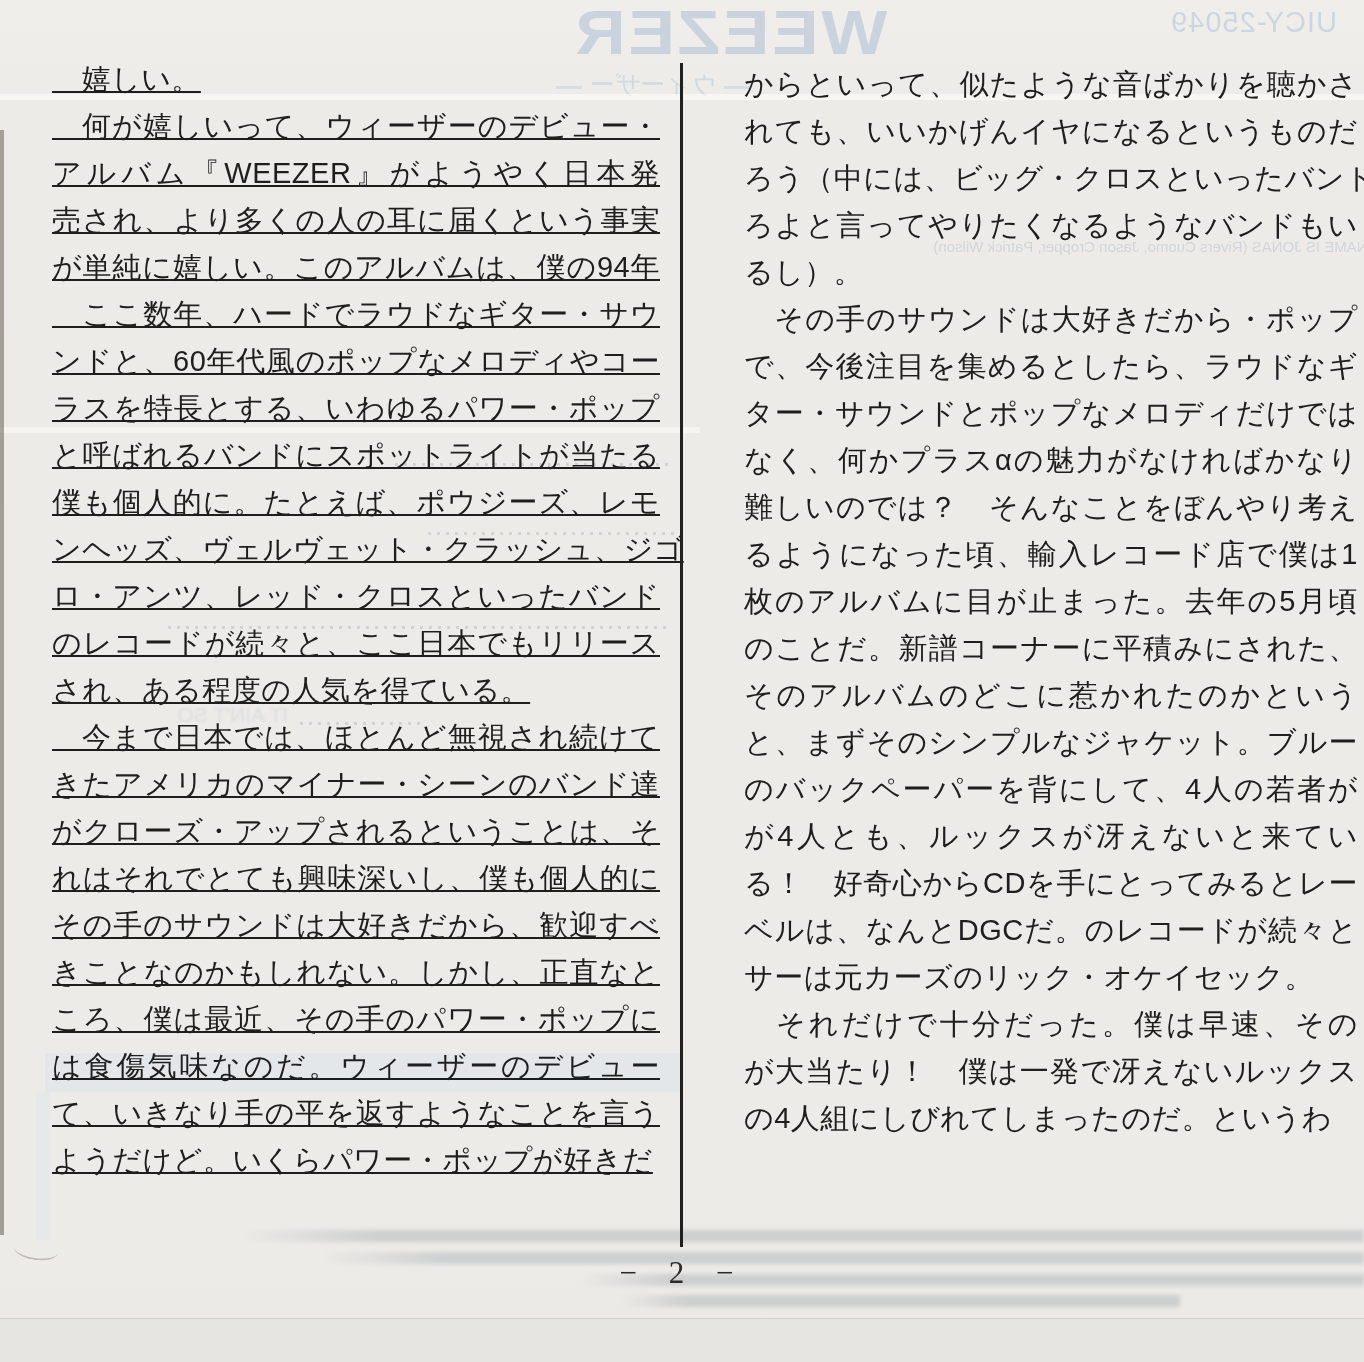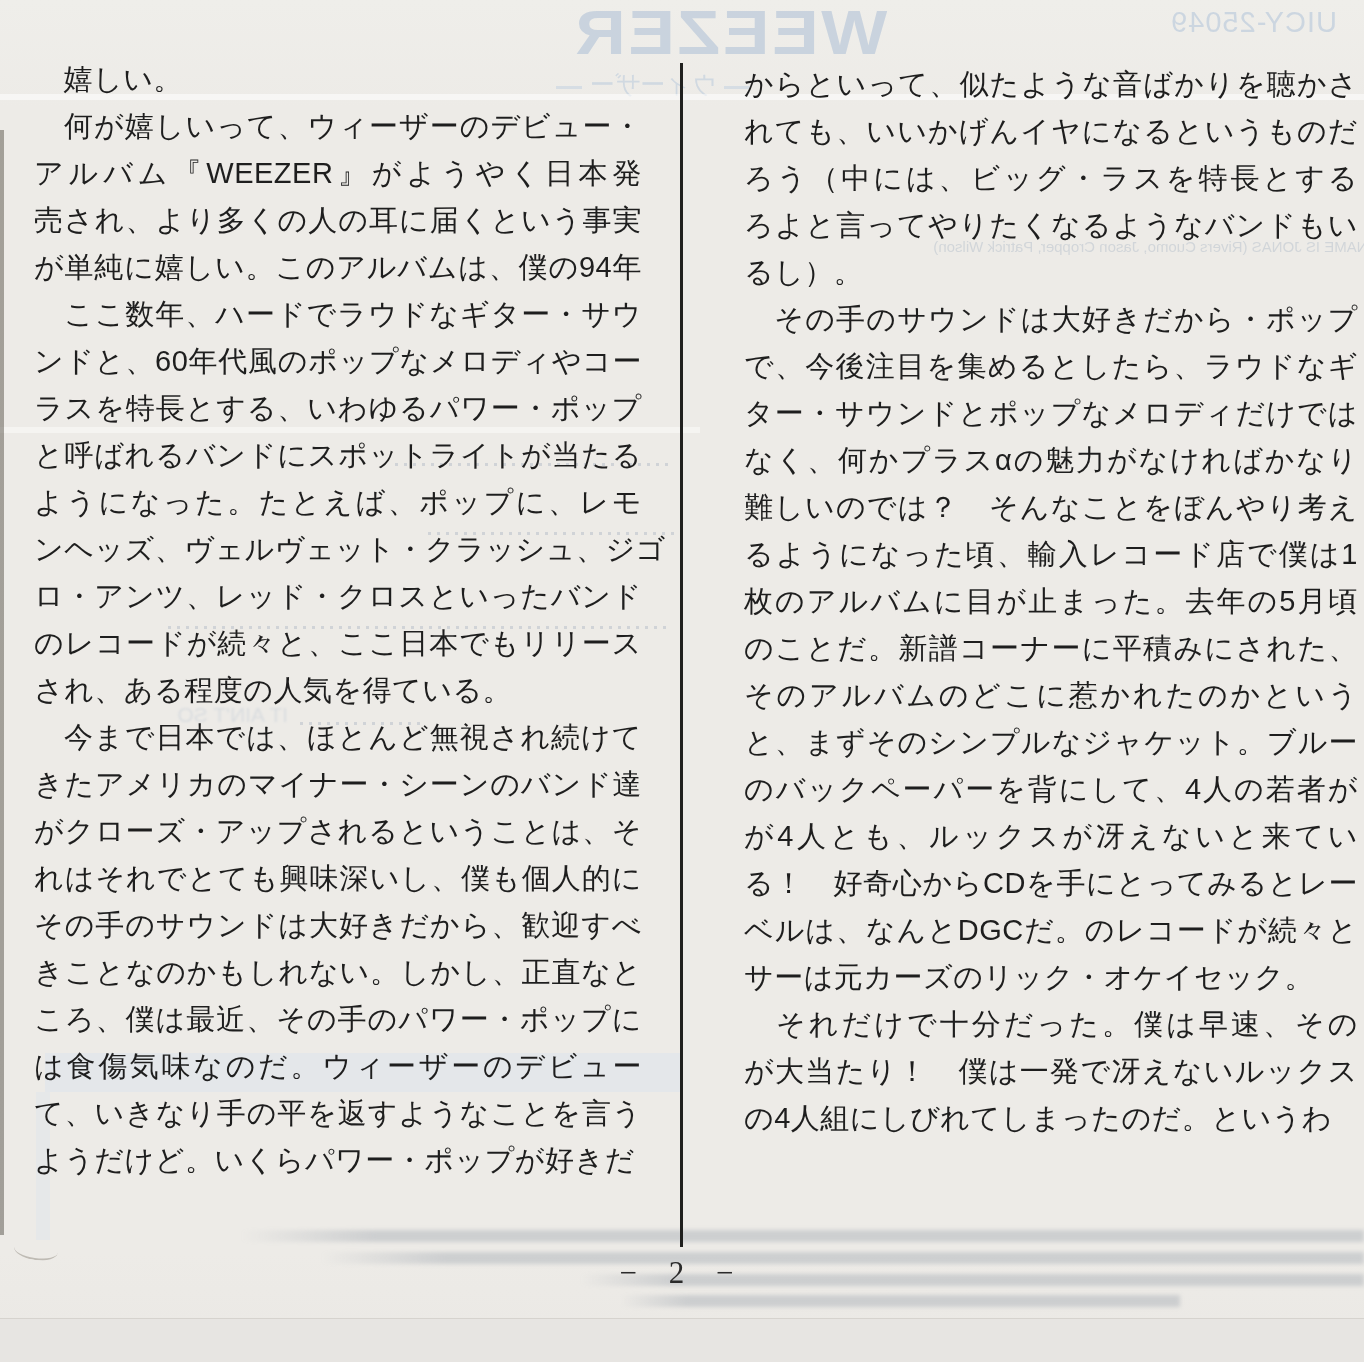--- a/index.html
+++ b/index.html
@@ -15,21 +15,21 @@
   }
   .page-scan{position:absolute;inset:0;
     background:linear-gradient(180deg,#efeeea 0%,var(--paper) 8%,var(--paper) 92%,#eae8e4 100%);}
   
   .col{position:absolute;color:var(--ink);font-size:29px;line-height:47px;}
   .col .text-line{
     white-space:nowrap;text-align:justify;text-align-last:justify;
     width:100%;overflow:visible;letter-spacing:0.5px;
   }
   .col .text-line.para-end{text-align-last:left;}
-  .col-left{left:34px;top:56px;width:608px;}
+  .col-left{left:52px;top:56px;width:608px;text-decoration:underline;}
   .col-right{left:744px;top:61px;width:614px;}
   
   .divider{position:absolute;left:680px;top:63px;width:3px;height:1184px;background:#20201e;}
   
   .page-number{
     position:absolute;left:560px;top:1255px;width:240px;text-align:center;
     font-family:"Liberation Serif",serif;font-size:31px;color:#2b2b2b;
     letter-spacing:7px;word-spacing:10px;z-index:5;
   }
   
@@ -97,21 +97,21 @@
   <div class="col col-left">
       <div class="text-line para-end">　嬉しい。</div>
       <div class="text-line">　何が嬉しいって、ウィーザーのデビュー・</div>
       <div class="text-line">アルバム『WEEZER』がようやく日本発</div>
       <div class="text-line">売され、より多くの人の耳に届くという事実</div>
       <div class="text-line">が単純に嬉しい。このアルバムは、僕の94年</div>
       <div class="text-line">　ここ数年、ハードでラウドなギター・サウ</div>
       <div class="text-line">ンドと、60年代風のポップなメロディやコー</div>
       <div class="text-line">ラスを特長とする、いわゆるパワー・ポップ</div>
       <div class="text-line">と呼ばれるバンドにスポットライトが当たる</div>
-      <div class="text-line">ようになった。たとえば、ポップに、レモ</div>
+      <div class="text-line">僕も個人的に。たとえば、ポウジーズ、レモ</div>
       <div class="text-line">ンヘッズ、ヴェルヴェット・クラッシュ、ジゴ</div>
       <div class="text-line">ロ・アンツ、レッド・クロスといったバンド</div>
       <div class="text-line">のレコードが続々と、ここ日本でもリリース</div>
       <div class="text-line para-end">され、ある程度の人気を得ている。</div>
       <div class="text-line">　今まで日本では、ほとんど無視され続けて</div>
       <div class="text-line">きたアメリカのマイナー・シーンのバンド達</div>
       <div class="text-line">がクローズ・アップされるということは、そ</div>
       <div class="text-line">れはそれでとても興味深いし、僕も個人的に</div>
       <div class="text-line">その手のサウンドは大好きだから、歓迎すべ</div>
       <div class="text-line">きことなのかもしれない。しかし、正直なと</div>
@@ -119,21 +119,21 @@
       <div class="text-line">は食傷気味なのだ。ウィーザーのデビュー</div>
       <div class="text-line">て、いきなり手の平を返すようなことを言う</div>
       <div class="text-line para-end">ようだけど。いくらパワー・ポップが好きだ</div>
     </div>
 
   <div class="divider"></div>
 
   <div class="col col-right">
       <div class="text-line">からといって、似たような音ばかりを聴かさ</div>
       <div class="text-line">れても、いいかげんイヤになるというものだ</div>
-      <div class="text-line">ろう（中には、ビッグ・ラスを特長とする</div>
+      <div class="text-line">ろう（中には、ビッグ・クロスといったバンド</div>
       <div class="text-line">ろよと言ってやりたくなるようなバンドもい</div>
       <div class="text-line para-end">るし）。</div>
       <div class="text-line">　その手のサウンドは大好きだから・ポップ</div>
       <div class="text-line">で、今後注目を集めるとしたら、ラウドなギ</div>
       <div class="text-line">ター・サウンドとポップなメロディだけでは</div>
       <div class="text-line">なく、何かプラスαの魅力がなければかなり</div>
       <div class="text-line">難しいのでは？　そんなことをぼんやり考え</div>
       <div class="text-line">るようになった頃、輸入レコード店で僕は1</div>
       <div class="text-line">枚のアルバムに目が止まった。去年の5月頃</div>
       <div class="text-line">のことだ。新譜コーナーに平積みにされた、</div>

